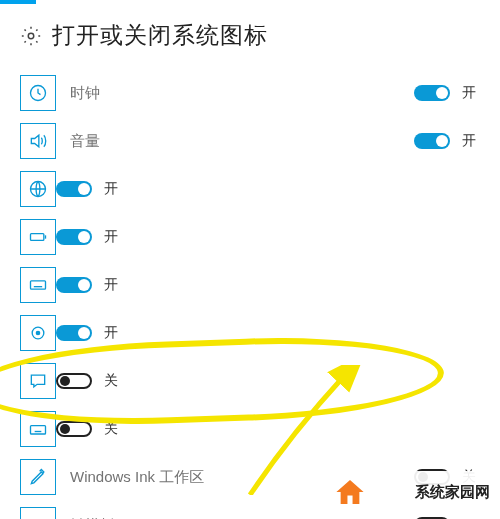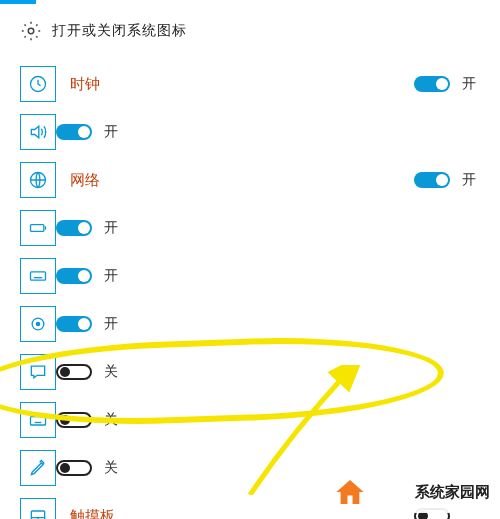--- a/index.html
+++ b/index.html
@@ -1,25 +1,25 @@
 <!DOCTYPE html>
 <html><head>
 <meta charset="utf-8">
 <style>
   html,body{margin:0;padding:0;background:#fff;font-family:"Microsoft YaHei","Segoe UI",Arial,sans-serif;color:#222;}
   .page{width:500px;height:519px;position:relative;overflow:hidden;box-sizing:border-box;}
   .topbar{position:absolute;left:0;top:0;width:36px;height:4px;background:#00a2ed;}
   .title-row{display:flex;align-items:center;padding:20px 20px 18px 20px;}
   .gear{width:22px;height:22px;color:#444;flex:0 0 auto;}
-  .page-title{font-size:14px;color:#222;margin-left:10px;letter-spacing:1px;}
+  .page-title{font-size:23px;color:#222;margin-left:10px;letter-spacing:1px;}
   .list{padding:0 20px;}
   .row{display:flex;align-items:center;height:48px;position:relative;}
   .icon-box{width:34px;height:34px;border:1px solid #0a99d6;display:flex;align-items:center;justify-content:center;color:#0a99d6;flex:0 0 auto;}
   .icon-box svg{width:20px;height:20px;}
-  .row-label{font-size:15px;color:#c2410c;margin-left:14px;flex:1 1 auto;}
+  .row-label{font-size:15px;color:#737373;margin-left:14px;flex:1 1 auto;}
   .toggle{width:36px;height:16px;border-radius:10px;position:relative;cursor:pointer;margin-right:12px;flex:0 0 auto;}
   .toggle.on{background:#0a99d6;}
   .toggle.on::after{content:"";position:absolute;right:2px;top:2px;width:12px;height:12px;border-radius:50%;background:#fff;}
   .toggle.off{background:#fff;border:2px solid #222;width:32px;height:12px;}
   .toggle.off::after{content:"";position:absolute;left:2px;top:1px;width:10px;height:10px;border-radius:50%;background:#222;}
   .state{font-size:14px;color:#333;width:18px;text-align:left;flex:0 0 auto;}
   
   .hl{position:absolute;pointer-events:none;border:6px solid #f5e500;border-radius:50%/60%;transform:rotate(-2deg);}
   .hl1{left:-28px;top:340px;width:460px;height:70px;}
   
@@ -59,31 +59,31 @@
         <span class="toggle on"></span>
         <span class="state">开</span>
       </div>
       <div class="row">
         <span class="icon-box">
           <svg viewBox="0 0 24 24" fill="none" stroke="currentColor" stroke-width="1.6">
             <path d="M4 9v6h4l5 4V5L8 9H4z"></path>
             <path d="M16 8c1.5 1.5 1.5 6.5 0 8M19 5c3 3 3 11 0 14"></path>
           </svg>
         </span>
+        <span class="row-label">音量</span>
         <span class="toggle on"></span>
         <span class="state">开</span>
       </div>
       <div class="row">
         <span class="icon-box">
           <svg viewBox="0 0 24 24" fill="none" stroke="currentColor" stroke-width="1.6">
             <circle cx="12" cy="12" r="9"></circle>
             <path d="M3 12h18M12 3c3 3 3 15 0 18M12 3c-3 3-3 15 0 18"></path>
           </svg>
         </span>
-        <span class="row-label">网络</span>
         <span class="toggle on"></span>
         <span class="state">开</span>
       </div>
       <div class="row">
         <span class="icon-box">
           <svg viewBox="0 0 24 24" fill="none" stroke="currentColor" stroke-width="1.6">
             <rect x="3" y="8" width="16" height="8" rx="1"></rect>
             <path d="M21 10v4"></path>
           </svg>
         </span>
@@ -128,20 +128,21 @@
         </span>
         <span class="toggle off"></span>
         <span class="state">关</span>
       </div>
       <div class="row">
         <span class="icon-box">
           <svg viewBox="0 0 24 24" fill="none" stroke="currentColor" stroke-width="1.6">
             <path d="M4 20l3-1 11-11-2-2L5 17l-1 3zM14 5l2-2 3 3-2 2"></path>
           </svg>
         </span>
+        <span class="row-label">Windows Ink 工作区</span>
         <span class="toggle off"></span>
         <span class="state">关</span>
       </div>
       <div class="row">
         <span class="icon-box">
           <svg viewBox="0 0 24 24" fill="none" stroke="currentColor" stroke-width="1.6">
             <rect x="4" y="6" width="16" height="12" rx="1"></rect>
             <path d="M4 14h16M12 14v4"></path>
           </svg>
         </span>

